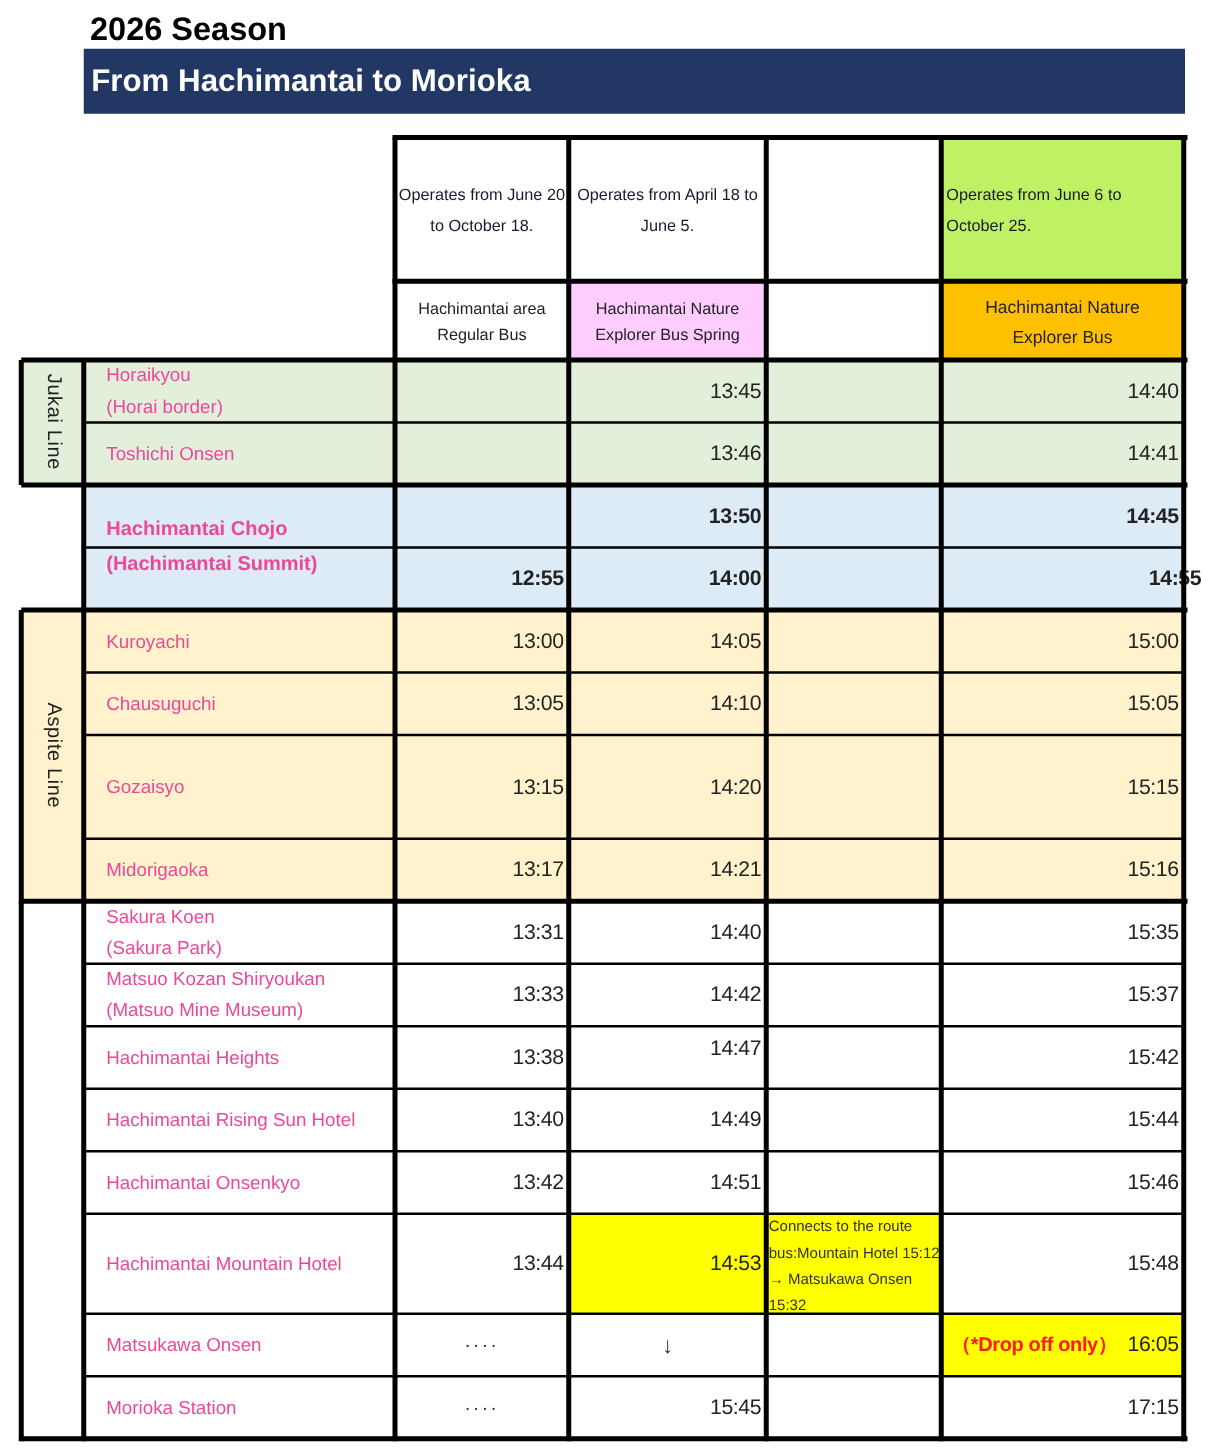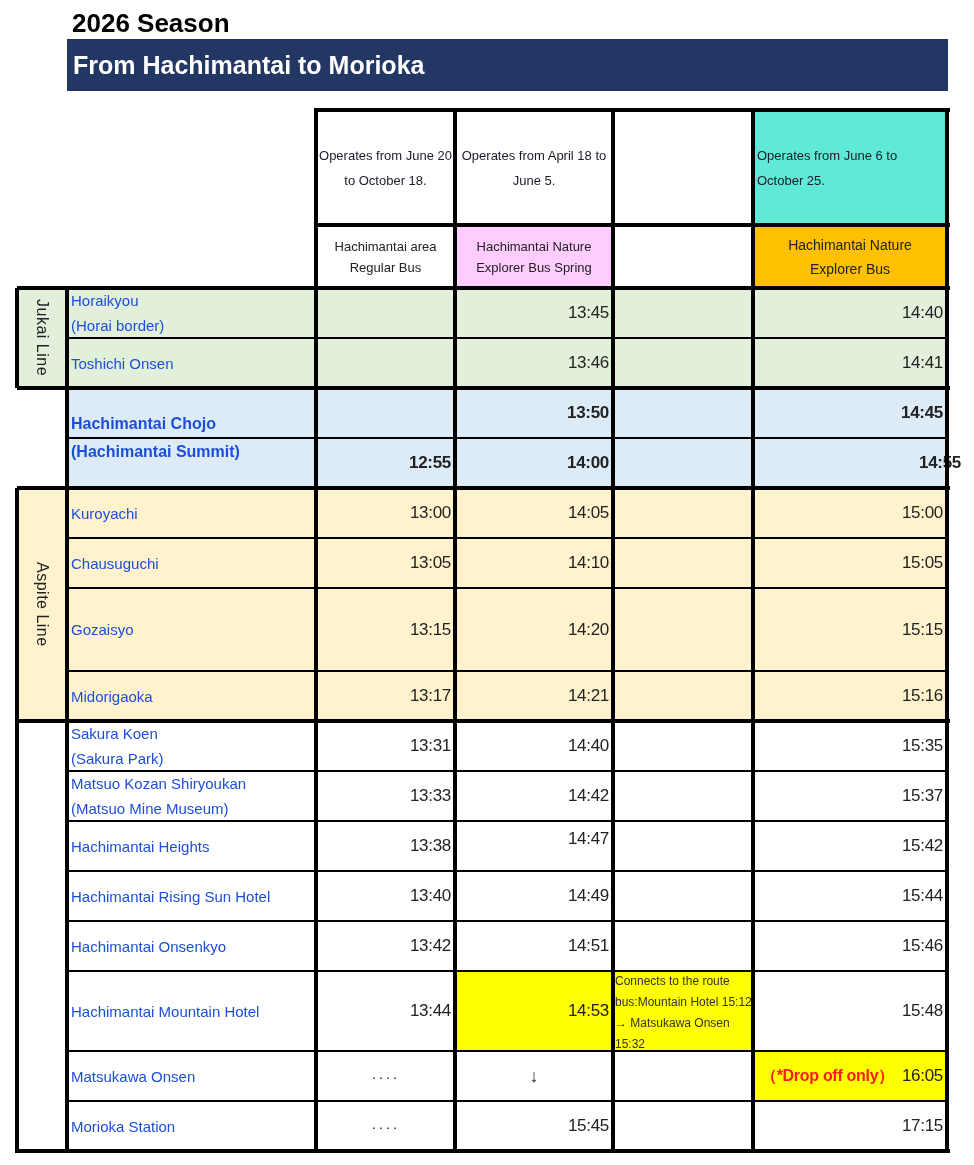--- a/index.html
+++ b/index.html
@@ -6,21 +6,21 @@
   body { width: 974px; height: 1165px; background: #ffffff; position: relative; font-family: "Liberation Sans", "DejaVu Sans", sans-serif; color: #111; overflow: hidden; }
   .season { position: absolute; left: 72px; top: 8px; font-size: 26px; font-weight: bold; color: #000; }
   .banner { position: absolute; left: 67px; top: 39px; width: 881px; height: 52px; background: #223763; color: #fff; font-size: 25px; font-weight: bold; padding-left: 6px; line-height: 52px; }
   .cell { position: absolute; overflow: hidden; }
   .hline { position: absolute; background: #000; }
   .vline { position: absolute; background: #000; }
   .hdr-note { font-size: 13px; color: #1a1a2e; line-height: 25px; }
   .center { display: flex; align-items: center; justify-content: center; text-align: center; }
   .left { display: flex; align-items: center; justify-content: flex-start; text-align: left; padding-left: 4px; }
   .right { display: flex; align-items: center; justify-content: flex-end; text-align: right; padding-right: 4px; }
-  .stop { font-size: 15px; color: #1d4ed8; line-height: 25px; }
+  .stop { font-size: 15px; color: #ec4899; line-height: 25px; margin-left: 14px; }
   .stop.bold { font-weight: bold; font-size: 16px; line-height: 28px; }
   .time { font-size: 17px; color: #222; font-family: "Liberation Sans Narrow", "Liberation Sans", sans-serif; letter-spacing: -0.3px; }
   .time.bold { font-weight: bold; }
   .busname { font-size: 13px; line-height: 21px; color: #222; }
   .vert { writing-mode: vertical-rl; font-size: 16px; color: #222; letter-spacing: 0.5px; }
   .note-small { font-size: 12px; line-height: 21px; color: #333; padding-left: 2px; }
   .dots { font-size: 15px; letter-spacing: 2px; color: #222; }
   .arrow { font-size: 18px; color: #333; }
   .dropoff { color: #ff1a1a; font-weight: bold; font-size: 16px; margin-right: 8px; }
 </style>
@@ -28,21 +28,21 @@
 <body>
 
 <div class="season">2026 Season</div>
 <div class="banner">From Hachimantai to Morioka</div>
 
 <div id="timetable">
 
   <div class="cell center hdr-note" style="left:316px;top:110px;width:139px;height:115px;background:#fff;">Operates from June 20 to October 18.</div>
   <div class="cell center hdr-note" style="left:455px;top:110px;width:158px;height:115px;background:#fff;">Operates from April 18 to June 5.</div>
   <div class="cell center hdr-note" style="left:613px;top:110px;width:140px;height:115px;background:#fff;"></div>
-  <div class="cell left hdr-note" style="left:753px;top:110px;width:194px;height:115px;background:#5eead4;padding-left:4px;padding-right:30px;">Operates from June 6 to October 25.</div>
+  <div class="cell left hdr-note" style="left:753px;top:110px;width:194px;height:115px;background:#bef264;padding-left:4px;padding-right:30px;">Operates from June 6 to October 25.</div>
 
   <div class="cell center busname" style="left:316px;top:225px;width:139px;height:63px;background:#fff;padding:0 10px;">Hachimantai area Regular Bus</div>
   <div class="cell center busname" style="left:455px;top:225px;width:158px;height:63px;background:#ffccff;padding:0 14px;">Hachimantai Nature Explorer Bus Spring</div>
   <div class="cell center busname" style="left:613px;top:225px;width:140px;height:63px;background:#fff;"></div>
   <div class="cell center busname" style="left:753px;top:225px;width:194px;height:63px;background:#ffc000;padding:0 30px;font-size:14px;line-height:24px;">Hachimantai Nature Explorer Bus</div>
 
   <div class="cell center" style="left:17px;top:288px;width:50px;height:100px;background:#e2efda;">
     <span class="vert">Jukai Line</span>
   </div>
   <div class="cell center" style="left:17px;top:488px;width:50px;height:233px;background:#fff2cc;">

